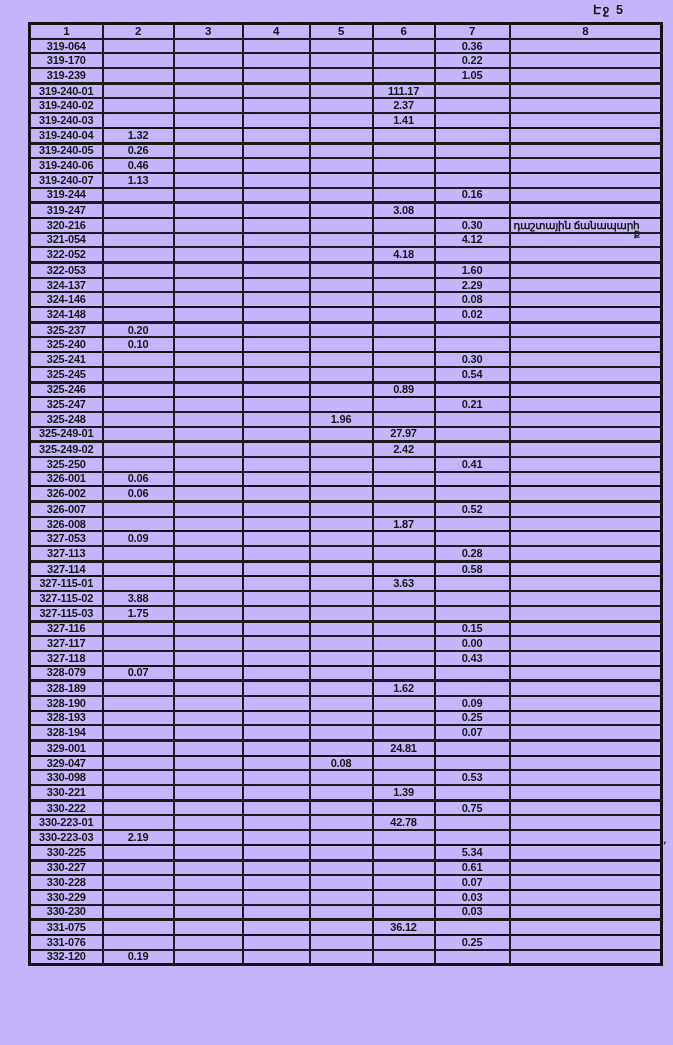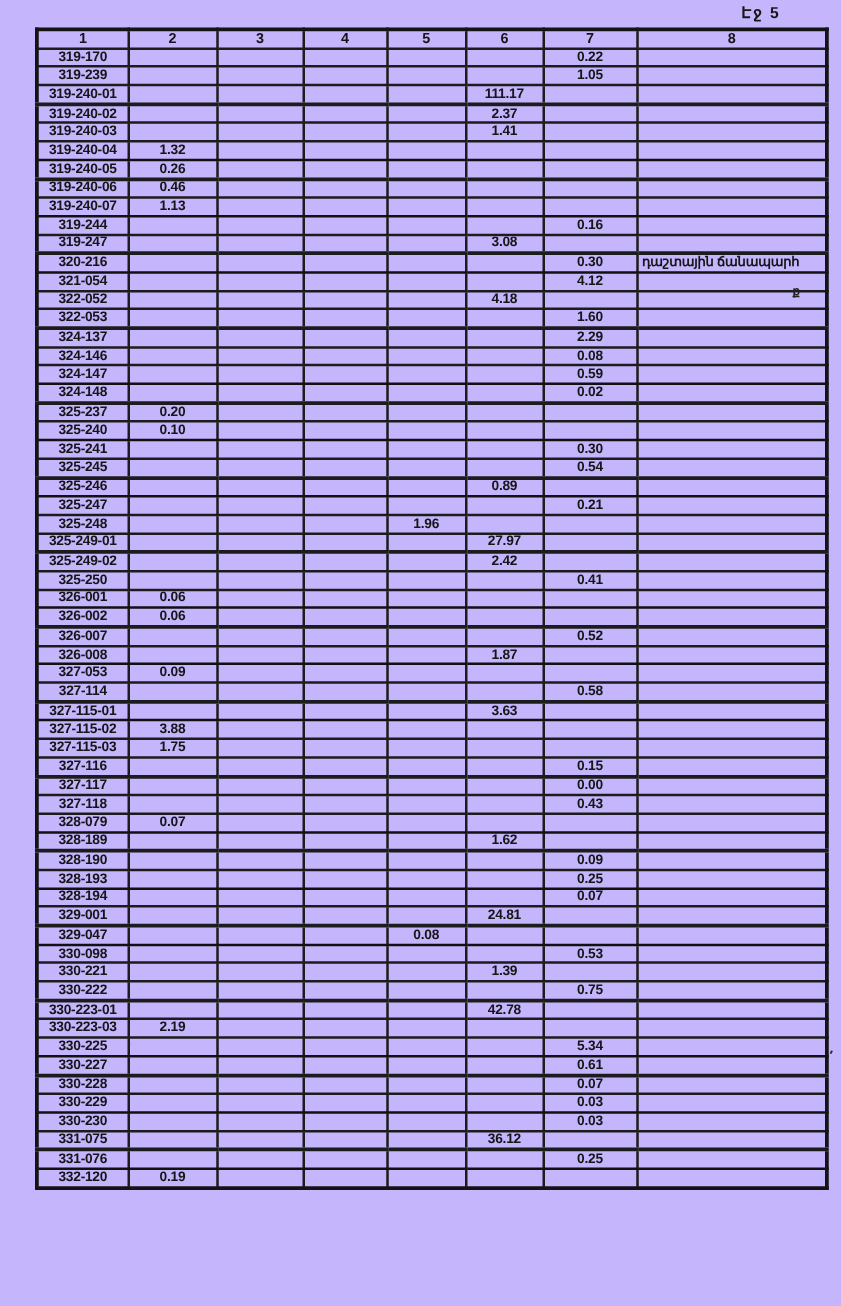--- a/index.html
+++ b/index.html
@@ -93,20 +93,30 @@
           <th>3</th>
           <th>4</th>
           <th>5</th>
           <th>6</th>
           <th>7</th>
           <th>8</th>
         </tr>
     </thead>
     <tbody>
         <tr>
+          <td class="c1">319-064</td>
+          <td class="c2"></td>
+          <td class="c3"></td>
+          <td class="c4"></td>
+          <td class="c5"></td>
+          <td class="c6"></td>
+          <td class="c7">0.36</td>
+          <td class="c8"></td>
+        </tr>
+        <tr>
           <td class="c1">319-170</td>
           <td class="c2"></td>
           <td class="c3"></td>
           <td class="c4"></td>
           <td class="c5"></td>
           <td class="c6"></td>
           <td class="c7">0.22</td>
           <td class="c8"></td>
         </tr>
         <tr>
@@ -263,30 +273,20 @@
           <td class="c1">324-146</td>
           <td class="c2"></td>
           <td class="c3"></td>
           <td class="c4"></td>
           <td class="c5"></td>
           <td class="c6"></td>
           <td class="c7">0.08</td>
           <td class="c8"></td>
         </tr>
         <tr>
-          <td class="c1">324-147</td>
-          <td class="c2"></td>
-          <td class="c3"></td>
-          <td class="c4"></td>
-          <td class="c5"></td>
-          <td class="c6"></td>
-          <td class="c7">0.59</td>
-          <td class="c8"></td>
-        </tr>
-        <tr>
           <td class="c1">324-148</td>
           <td class="c2"></td>
           <td class="c3"></td>
           <td class="c4"></td>
           <td class="c5"></td>
           <td class="c6"></td>
           <td class="c7">0.02</td>
           <td class="c8"></td>
         </tr>
         <tr>
@@ -430,20 +430,30 @@
           <td class="c8"></td>
         </tr>
         <tr>
           <td class="c1">327-053</td>
           <td class="c2">0.09</td>
           <td class="c3"></td>
           <td class="c4"></td>
           <td class="c5"></td>
           <td class="c6"></td>
           <td class="c7"></td>
+          <td class="c8"></td>
+        </tr>
+        <tr>
+          <td class="c1">327-113</td>
+          <td class="c2"></td>
+          <td class="c3"></td>
+          <td class="c4"></td>
+          <td class="c5"></td>
+          <td class="c6"></td>
+          <td class="c7">0.28</td>
           <td class="c8"></td>
         </tr>
         <tr>
           <td class="c1">327-114</td>
           <td class="c2"></td>
           <td class="c3"></td>
           <td class="c4"></td>
           <td class="c5"></td>
           <td class="c6"></td>
           <td class="c7">0.58</td>

